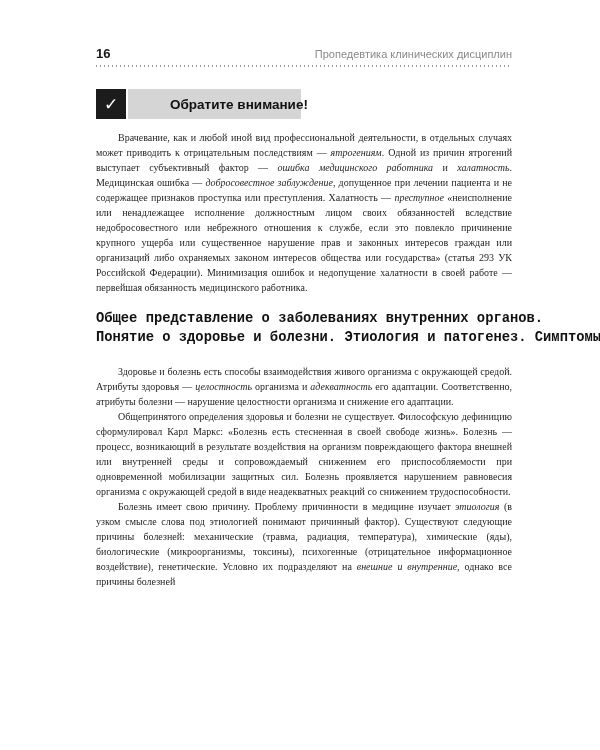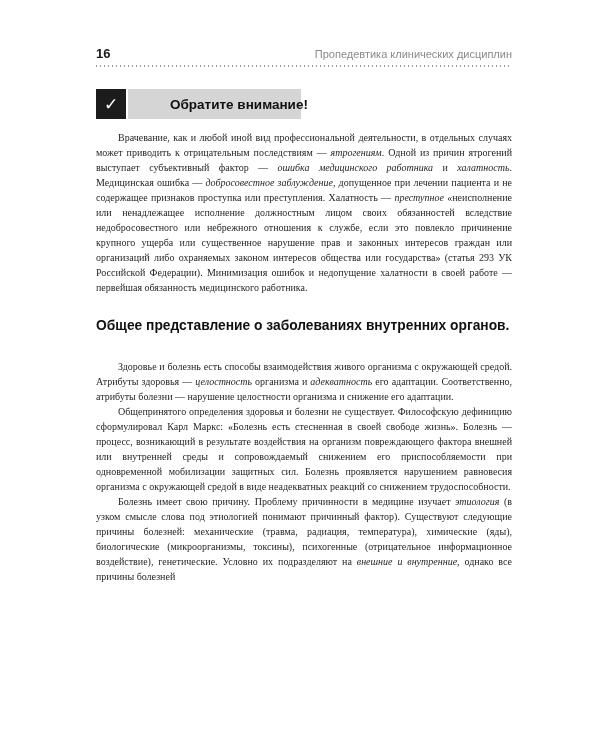--- a/index.html
+++ b/index.html
@@ -72,31 +72,31 @@
   }
   .callout-bar span{
     font-family:"Liberation Sans", sans-serif;
     font-weight:bold;
     font-size:13.5px;
     color:#111111;
     white-space:nowrap;
     margin-left:26px;
   }
   .intro{margin-top:11px;}
-  .bodytext{margin-top:24px;}
+  .bodytext{margin-top:17px;}
   .intro p, .bodytext p{
     margin:0;
     font-size:10px;
     line-height:15px;
     text-align:justify;
     text-indent:22px;
   }
   .heading{
-    margin:21px 0 0 0;
-    font-family:Liberation Sans, sans-serif;
+    margin:14px 0 0 0;
+    font-family:Liberation Mono, monospace;
     font-weight:bold;
     font-size:13.8px;
     line-height:19px;
     color:#111111;
   }
   .heading div{white-space:nowrap;}
 </style>
 </head>
 <body>
 
@@ -115,20 +115,21 @@
       <span>Обратите внимание!</span>
     </div>
   </div>
 
   <div class="intro">
       <p><span>Врачевание, как и любой иной вид профессиональной деятельности, в отдельных случаях может приводить к отрицательным последствиям — </span><i>ятрогениям</i><span>. Одной из причин ятрогений выступает субъективный фактор — </span><i>ошибка медицинского работника</i><span> и </span><i>халатность</i><span>. Медицинская ошибка — </span><i>добросовестное заблуждение</i><span>, допущенное при лечении пациента и не содержащее признаков проступка или преступления. Халатность — </span><i>преступное</i><span> «неисполнение или ненадлежащее исполнение должностным лицом своих обязанностей вследствие недобросовестного или небрежного отношения к службе, если это повлекло причинение крупного ущерба или существенное нарушение прав и законных интересов граждан или организаций либо охраняемых законом интересов общества или государства» (статья 293 УК Российской Федерации). Минимизация ошибок и недопущение халатности в своей работе — первейшая обязанность медицинского работника.</span></p>
     </div>
 
   <h2 class="heading">
       <div>Общее представление о заболеваниях внутренних органов.</div>
+      <div>Понятие о здоровье и болезни. Этиология и патогенез. Симптомы</div>
     </h2>
 
   <div class="bodytext">
       <p><span>Здоровье и болезнь есть способы взаимодействия живого организма с окружающей средой. Атрибуты здоровья — </span><i>целостность</i><span> организма и </span><i>адекватность</i><span> его адаптации. Соответственно, атрибуты болезни — нарушение целостности организма и снижение его адаптации.</span></p>
       <p><span>Общепринятого определения здоровья и болезни не существует. Философскую дефиницию сформулировал Карл Маркс: «Болезнь есть стесненная в своей свободе жизнь». Болезнь — процесс, возникающий в результате воздействия на организм повреждающего фактора внешней или внутренней среды и сопровождаемый снижением его приспособляемости при одновременной мобилизации защитных сил. Болезнь проявляется нарушением равновесия организма с окружающей средой в виде неадекватных реакций со снижением трудоспособности.</span></p>
       <p><span>Болезнь имеет свою причину. Проблему причинности в медицине изучает </span><i>этиология</i><span> (в узком смысле слова под этиологией понимают причинный фактор). Существуют следующие причины болезней: механические (травма, радиация, температура), химические (яды), биологические (микроорганизмы, токсины), психогенные (отрицательное информационное воздействие), генетические. Условно их подразделяют на </span><i>внешние и внутренние</i><span>, однако все причины болезней</span></p>
     </div>
 
 </div>
 

